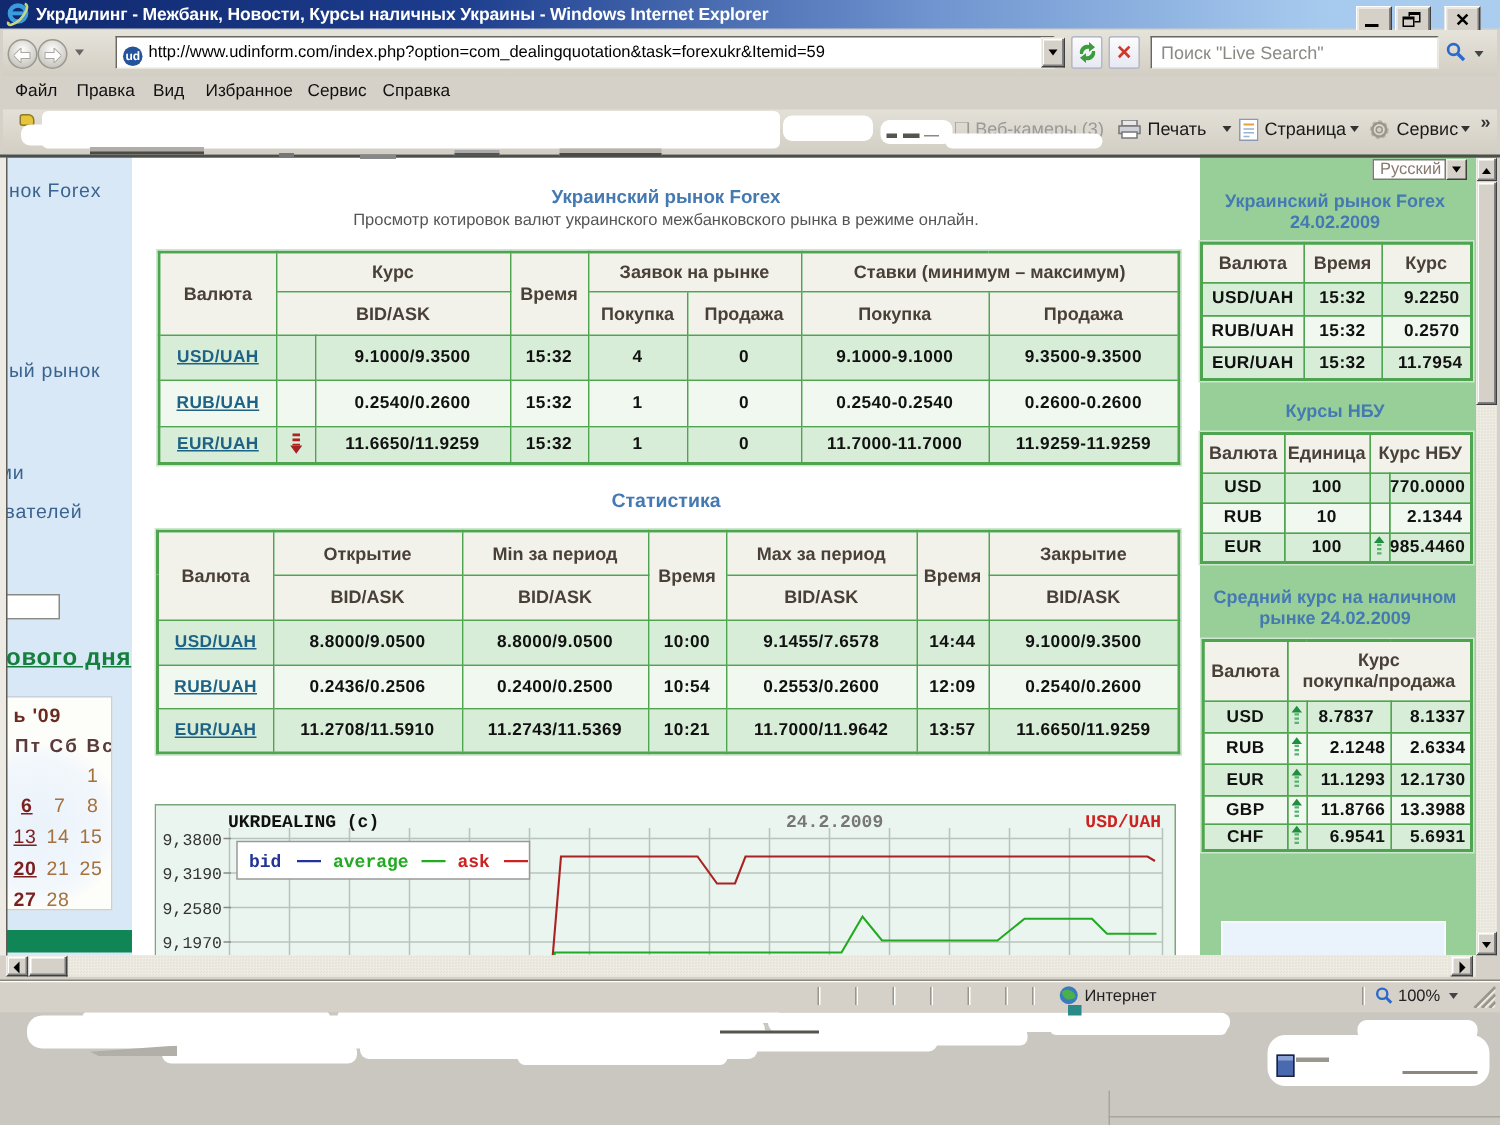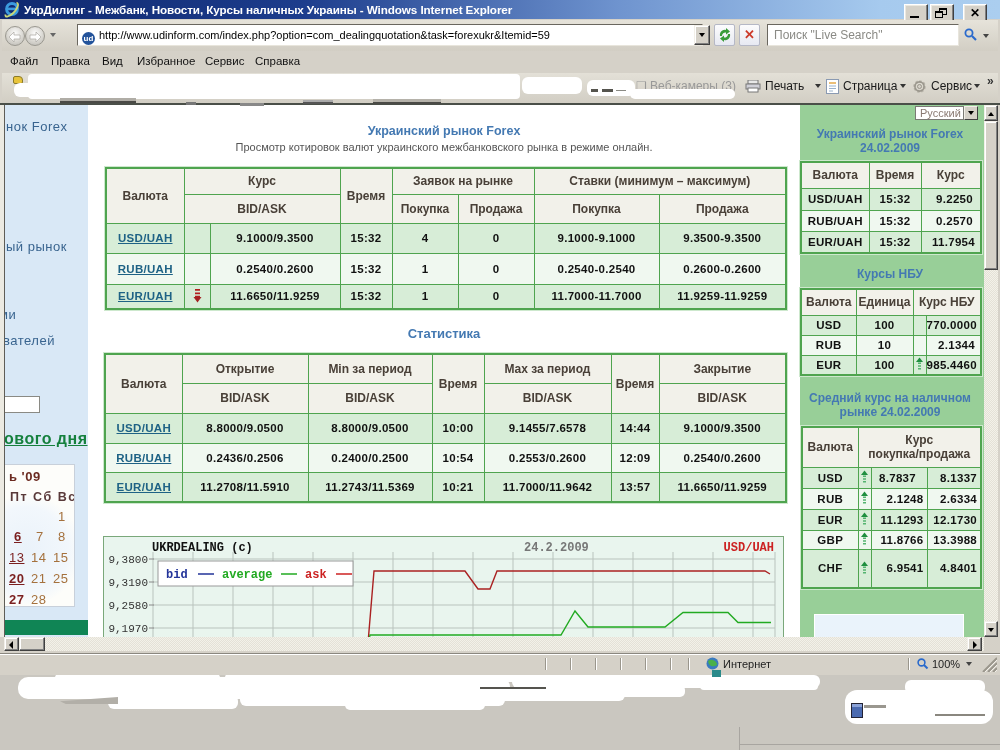--- a/index.html
+++ b/index.html
@@ -452,28 +452,28 @@
             </tr>
         <tr style="height:19px">
               <td class="w">GBP</td>
               <td class="w"><svg width="7" height="13" viewBox="0 0 7 13">
                   <path d="M0 5 L7 5 L3.5 0.5 Z" fill="#1f8f3f"></path>
                   <line x1="3.5" y1="5.5" x2="3.5" y2="13" stroke="#55b470" stroke-width="3" stroke-dasharray="1.5 1.3"></line>
                 </svg></td>
               <td class="w" style="text-align:right;padding-right:3px">11.8766</td>
               <td class="w" style="text-align:right;padding-right:3px">13.3988</td>
             </tr>
-        <tr style="height:39px">
+        <tr style="height:16px">
               <td class="g">CHF</td>
               <td class="g"><svg width="7" height="13" viewBox="0 0 7 13">
                   <path d="M0 5 L7 5 L3.5 0.5 Z" fill="#1f8f3f"></path>
                   <line x1="3.5" y1="5.5" x2="3.5" y2="13" stroke="#55b470" stroke-width="3" stroke-dasharray="1.5 1.3"></line>
                 </svg></td>
               <td class="g" style="text-align:right;padding-right:3px">6.9541</td>
-              <td class="g" style="text-align:right;padding-right:3px">4.8401</td>
+              <td class="g" style="text-align:right;padding-right:3px">5.6931</td>
             </tr>
       </tbody>
         </table>
       <div class="abs" style="left:14px;top:514px;width:150px;height:23px;background:#eaf3fb;border:1px solid #fff;color:#6b88a8;font-weight:bold;font-size:13px;text-align:center;padding-top:23px">В какой валюте лучше</div>
     </div>
   </div>
   <div style="position:absolute;left:0;top:105px;width:4px;height:532px;background:#eceae2"></div>
   <div id="vpedge"></div>
   <div id="vpedget"></div>
   <div id="vscroll">

